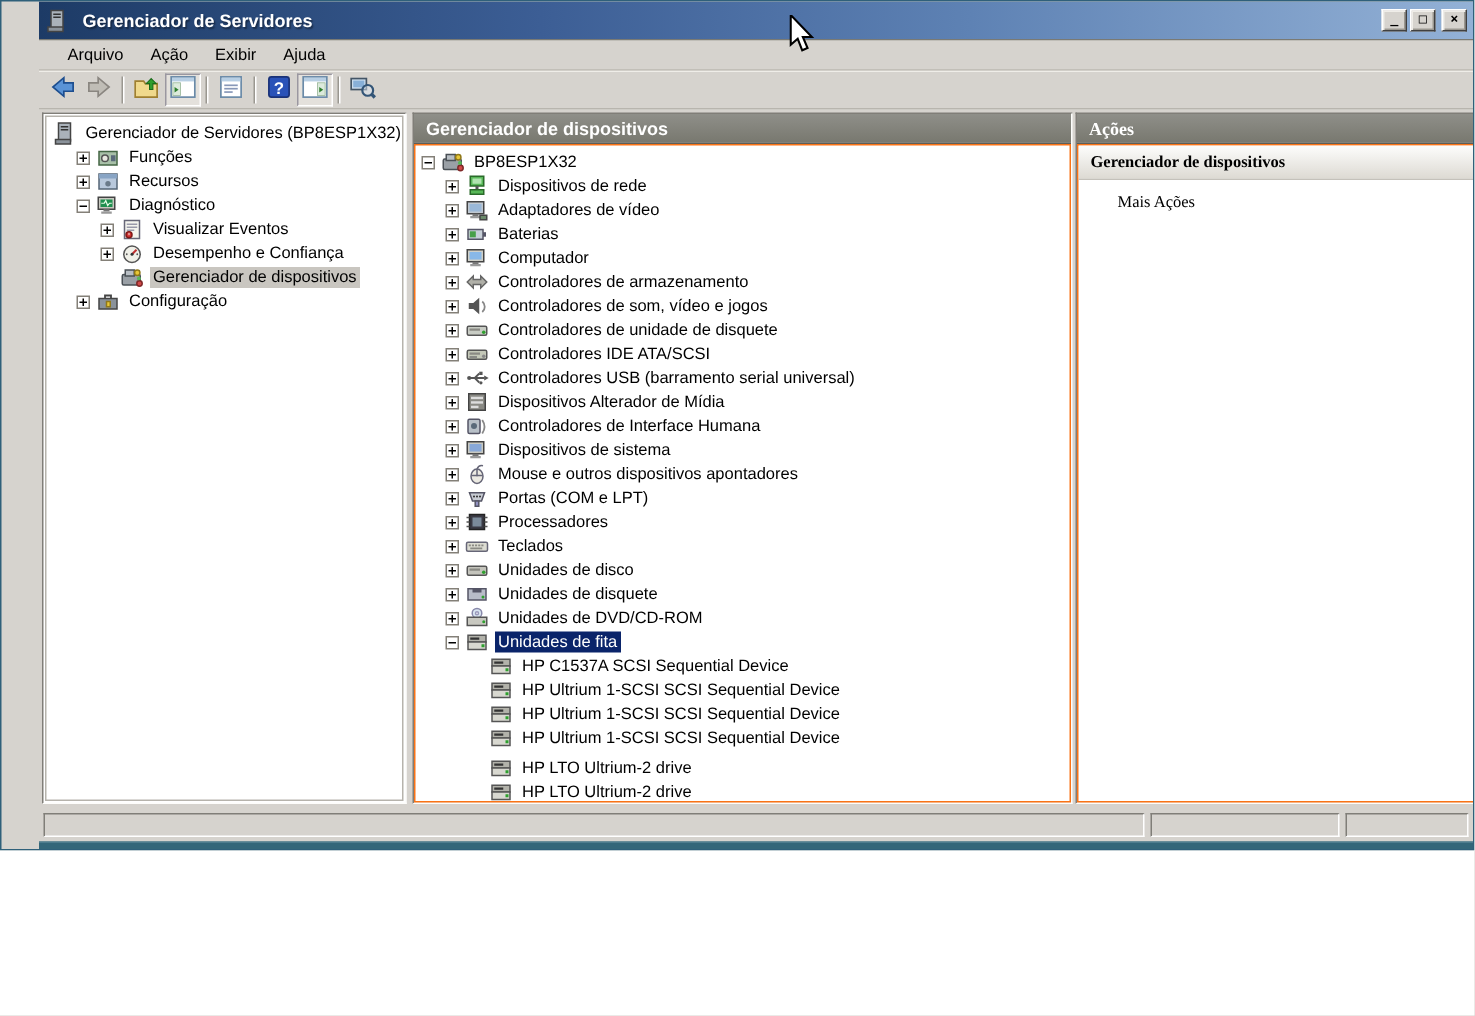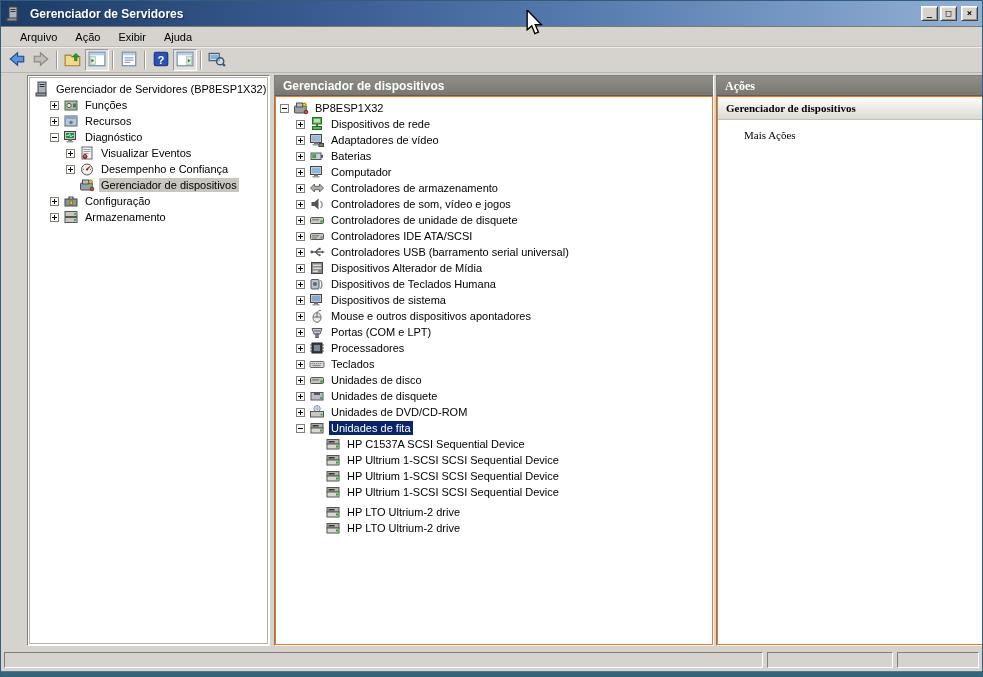--- a/index.html
+++ b/index.html
@@ -1,24 +1,25 @@
 <!DOCTYPE html>
 <html><head>
 <meta charset="utf-8">
 <style>
   * { box-sizing: border-box; }
   html,body { margin:0; padding:0; background:#fff; }
   body { font-family:"Liberation Sans","DejaVu Sans",sans-serif; font-size:11px; color:#000; }
 
   .window {
-    position:relative; width:983px; height:677px;
+    position:relative; width:983px; height:567px;
     background:#d6d3ce;
     border:1px solid #2f607a;
     display:flex; flex-direction:column;
     overflow:hidden;
+    padding-left:25px;
   }
 
   
   .titlebar {
     height:26px; flex:0 0 26px;
     background:linear-gradient(to right,#1d3b66 0%,#3c5e95 35%,#5e82b4 65%,#93b1d6 100%);
     display:flex; align-items:center; padding:0 4px;
     border-bottom:1px solid #7a7a74;
   }
   .titlebar .title { color:#fff; font-weight:bold; font-size:12px; margin-left:5px; flex:1;
@@ -49,21 +50,21 @@
   }
   .tb-btn { width:24px; height:22px; display:flex; align-items:center; justify-content:center;
     border:1px solid transparent; }
   .tb-btn.pressed { border-color:#9a97a0 #ffffff #ffffff #9a97a0; background:#e4e1dc; }
   .tb-sep { width:2px; height:18px; margin:0 3px;
     border-left:1px solid #9a9790; border-right:1px solid #ffffff; }
 
   
   .content { position:relative; flex:1 1 auto; background:#d6d3ce; }
   .panel { position:absolute; top:2px; bottom:3px; background:#fff;
-    border:1px solid; border-color:#807e78 #fdfdfb #fdfdfb #807e78;margin-left:24px; }
+    border:1px solid; border-color:#807e78 #fdfdfb #fdfdfb #807e78; }
   .panel-inner { position:absolute; inset:1px; border:1px solid #b6b3ac; background:#fff; overflow:hidden; }
   #left-panel  { left:2px;  width:243px; }
   #mid-panel   { left:249px; width:440px; background:#d6d3ce; }
   #right-panel { left:691px; width:287px; background:#d6d3ce;font-family:Liberation Serif, serif; }
 
   .panel-header {
     height:20px; line-height:20px; padding-left:8px;
     background:linear-gradient(to bottom,#8f8f89,#78786f);
     color:#fff; font-weight:bold; font-size:12px;
     border-bottom:1px solid #5e5e58;
@@ -324,36 +325,20 @@
               </span>
               <span class="node-icon">
                 <svg width="16" height="16" viewBox="0 0 16 16">
                   <rect x="2" y="6" width="12" height="7" fill="#8a929a" stroke="#444"></rect>
                   <path d="M6 6 v-2 h4 v2" fill="none" stroke="#444" stroke-width="1.2"></path>
                   <rect x="7" y="8" width="2.5" height="3.5" fill="#e8c838" stroke="#907818"></rect>
                 </svg>
               </span>
               <span class="node-label">Configuração</span>
             </div>
-            <div class="tree-row">
-              <span class="indent" style="flex-basis: 20px;"></span>
-              <span class="expand-box">
-                <i class="h"></i>
-                <i class="v"></i>
-              </span>
-              <span class="node-icon">
-                <svg width="16" height="16" viewBox="0 0 16 16">
-                  <rect x="2" y="2.5" width="12" height="5" fill="#c8c8c0" stroke="#555"></rect>
-                  <rect x="2" y="8.5" width="12" height="5" fill="#c8c8c0" stroke="#555"></rect>
-                  <circle cx="12" cy="5" r="1" fill="#2ea02e"></circle>
-                  <circle cx="12" cy="11" r="1" fill="#2ea02e"></circle>
-                </svg>
-              </span>
-              <span class="node-label">Armazenamento</span>
-            </div>
           </div>
       </div>
     </div>
 
     <div class="panel" id="mid-panel">
       <div class="panel-header">Gerenciador de dispositivos</div>
       <div class="panel-body">
         <div class="tree" id="device-tree">
             <div class="tree-row">
               <span class="indent" style="flex-basis: 4px;"></span>
@@ -534,21 +519,21 @@
                 <i class="h"></i>
                 <i class="v"></i>
               </span>
               <span class="node-icon">
                 <svg width="16" height="16" viewBox="0 0 16 16">
                   <rect x="2" y="3.5" width="8" height="9.5" rx="1" fill="#b8c0c8" stroke="#556"></rect>
                   <circle cx="6" cy="8" r="2" fill="#5a6a7a"></circle>
                   <path d="M11.5 4 q3 4.5 0 9" stroke="#888" fill="none" stroke-width="1.2"></path>
                 </svg>
               </span>
-              <span class="node-label">Dispositivos de Teclados Humana</span>
+              <span class="node-label">Controladores de Interface Humana</span>
             </div>
             <div class="tree-row">
               <span class="indent" style="flex-basis: 20px;"></span>
               <span class="expand-box">
                 <i class="h"></i>
                 <i class="v"></i>
               </span>
               <span class="node-icon">
                 <svg width="16" height="16" viewBox="0 0 16 16">
                   <rect x="1.5" y="2.5" width="11" height="8" fill="#c8c8c0" stroke="#444"></rect>

